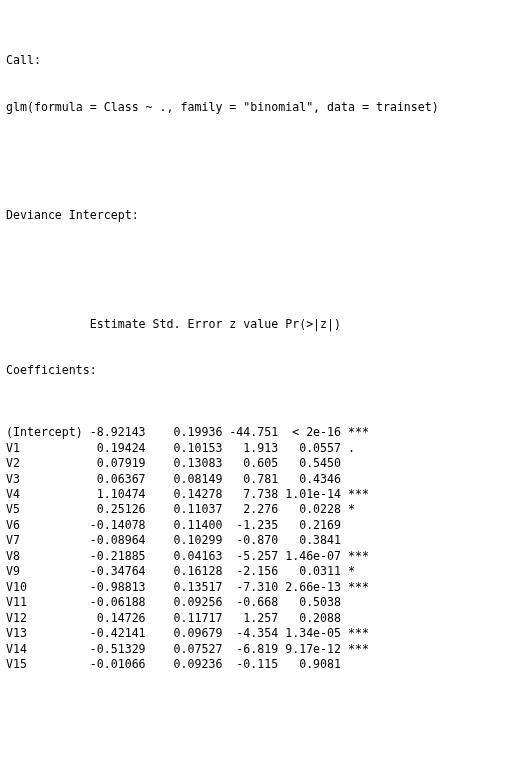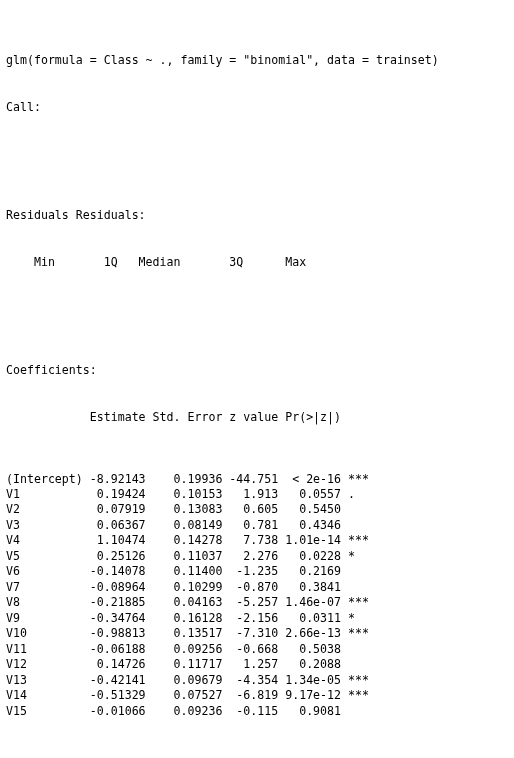--- a/index.html
+++ b/index.html
@@ -28,30 +28,29 @@
   }
   .blank {
     height: 15.48px;
   }
 </style>
 </head>
 <body>
 
 <div id="console">
 
+  <div class="line">Call:</div>
   <div class="line">glm(formula = Class ~ ., family = "binomial", data = trainset)</div>
-  <div class="line">Call:</div>
   <div class="blank"></div>
 
-  <div class="line">Residuals Residuals:</div>
-  <div class="line">    Min       1Q   Median       3Q      Max  </div>
+  <div class="line">Deviance Intercept:</div>
   <div class="blank"></div>
 
+  <div class="line">            Estimate Std. Error z value Pr(&gt;|z|)    </div>
   <div class="line">Coefficients:</div>
-  <div class="line">            Estimate Std. Error z value Pr(&gt;|z|)    </div>
 
   <div id="coef-rows"><div class="line">(Intercept) -8.92143    0.19936 -44.751  &lt; 2e-16 ***</div><div class="line">V1           0.19424    0.10153   1.913   0.0557 .  </div><div class="line">V2           0.07919    0.13083   0.605   0.5450    </div><div class="line">V3           0.06367    0.08149   0.781   0.4346    </div><div class="line">V4           1.10474    0.14278   7.738 1.01e-14 ***</div><div class="line">V5           0.25126    0.11037   2.276   0.0228 *  </div><div class="line">V6          -0.14078    0.11400  -1.235   0.2169    </div><div class="line">V7          -0.08964    0.10299  -0.870   0.3841    </div><div class="line">V8          -0.21885    0.04163  -5.257 1.46e-07 ***</div><div class="line">V9          -0.34764    0.16128  -2.156   0.0311 *  </div><div class="line">V10         -0.98813    0.13517  -7.310 2.66e-13 ***</div><div class="line">V11         -0.06188    0.09256  -0.668   0.5038    </div><div class="line">V12          0.14726    0.11717   1.257   0.2088    </div><div class="line">V13         -0.42141    0.09679  -4.354 1.34e-05 ***</div><div class="line">V14         -0.51329    0.07527  -6.819 9.17e-12 ***</div><div class="line">V15         -0.01066    0.09236  -0.115   0.9081    </div></div>
 
   
   
   
 
   
   
 

